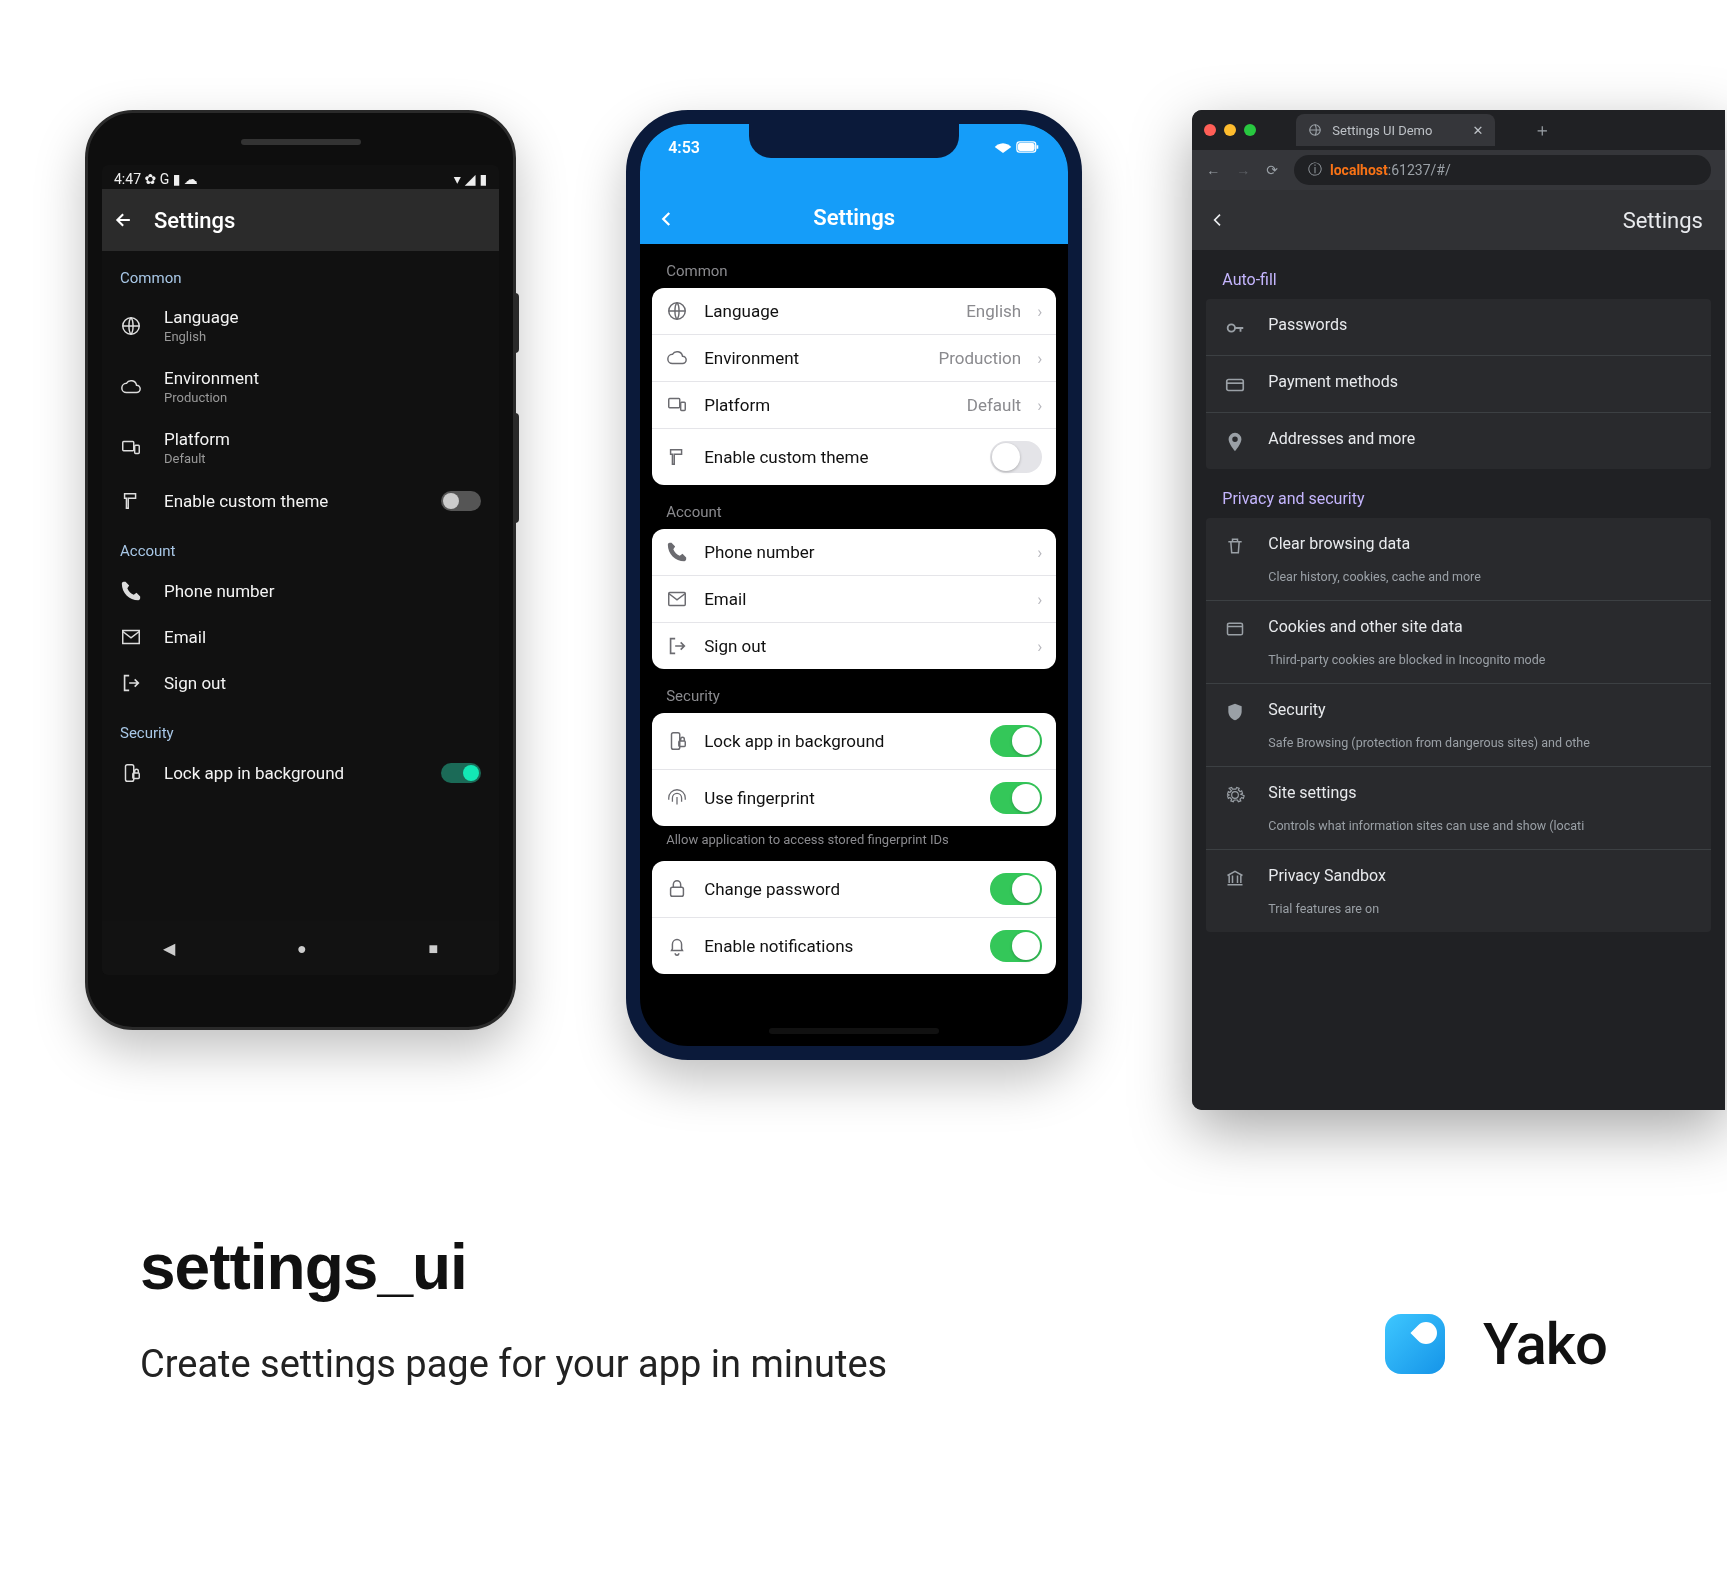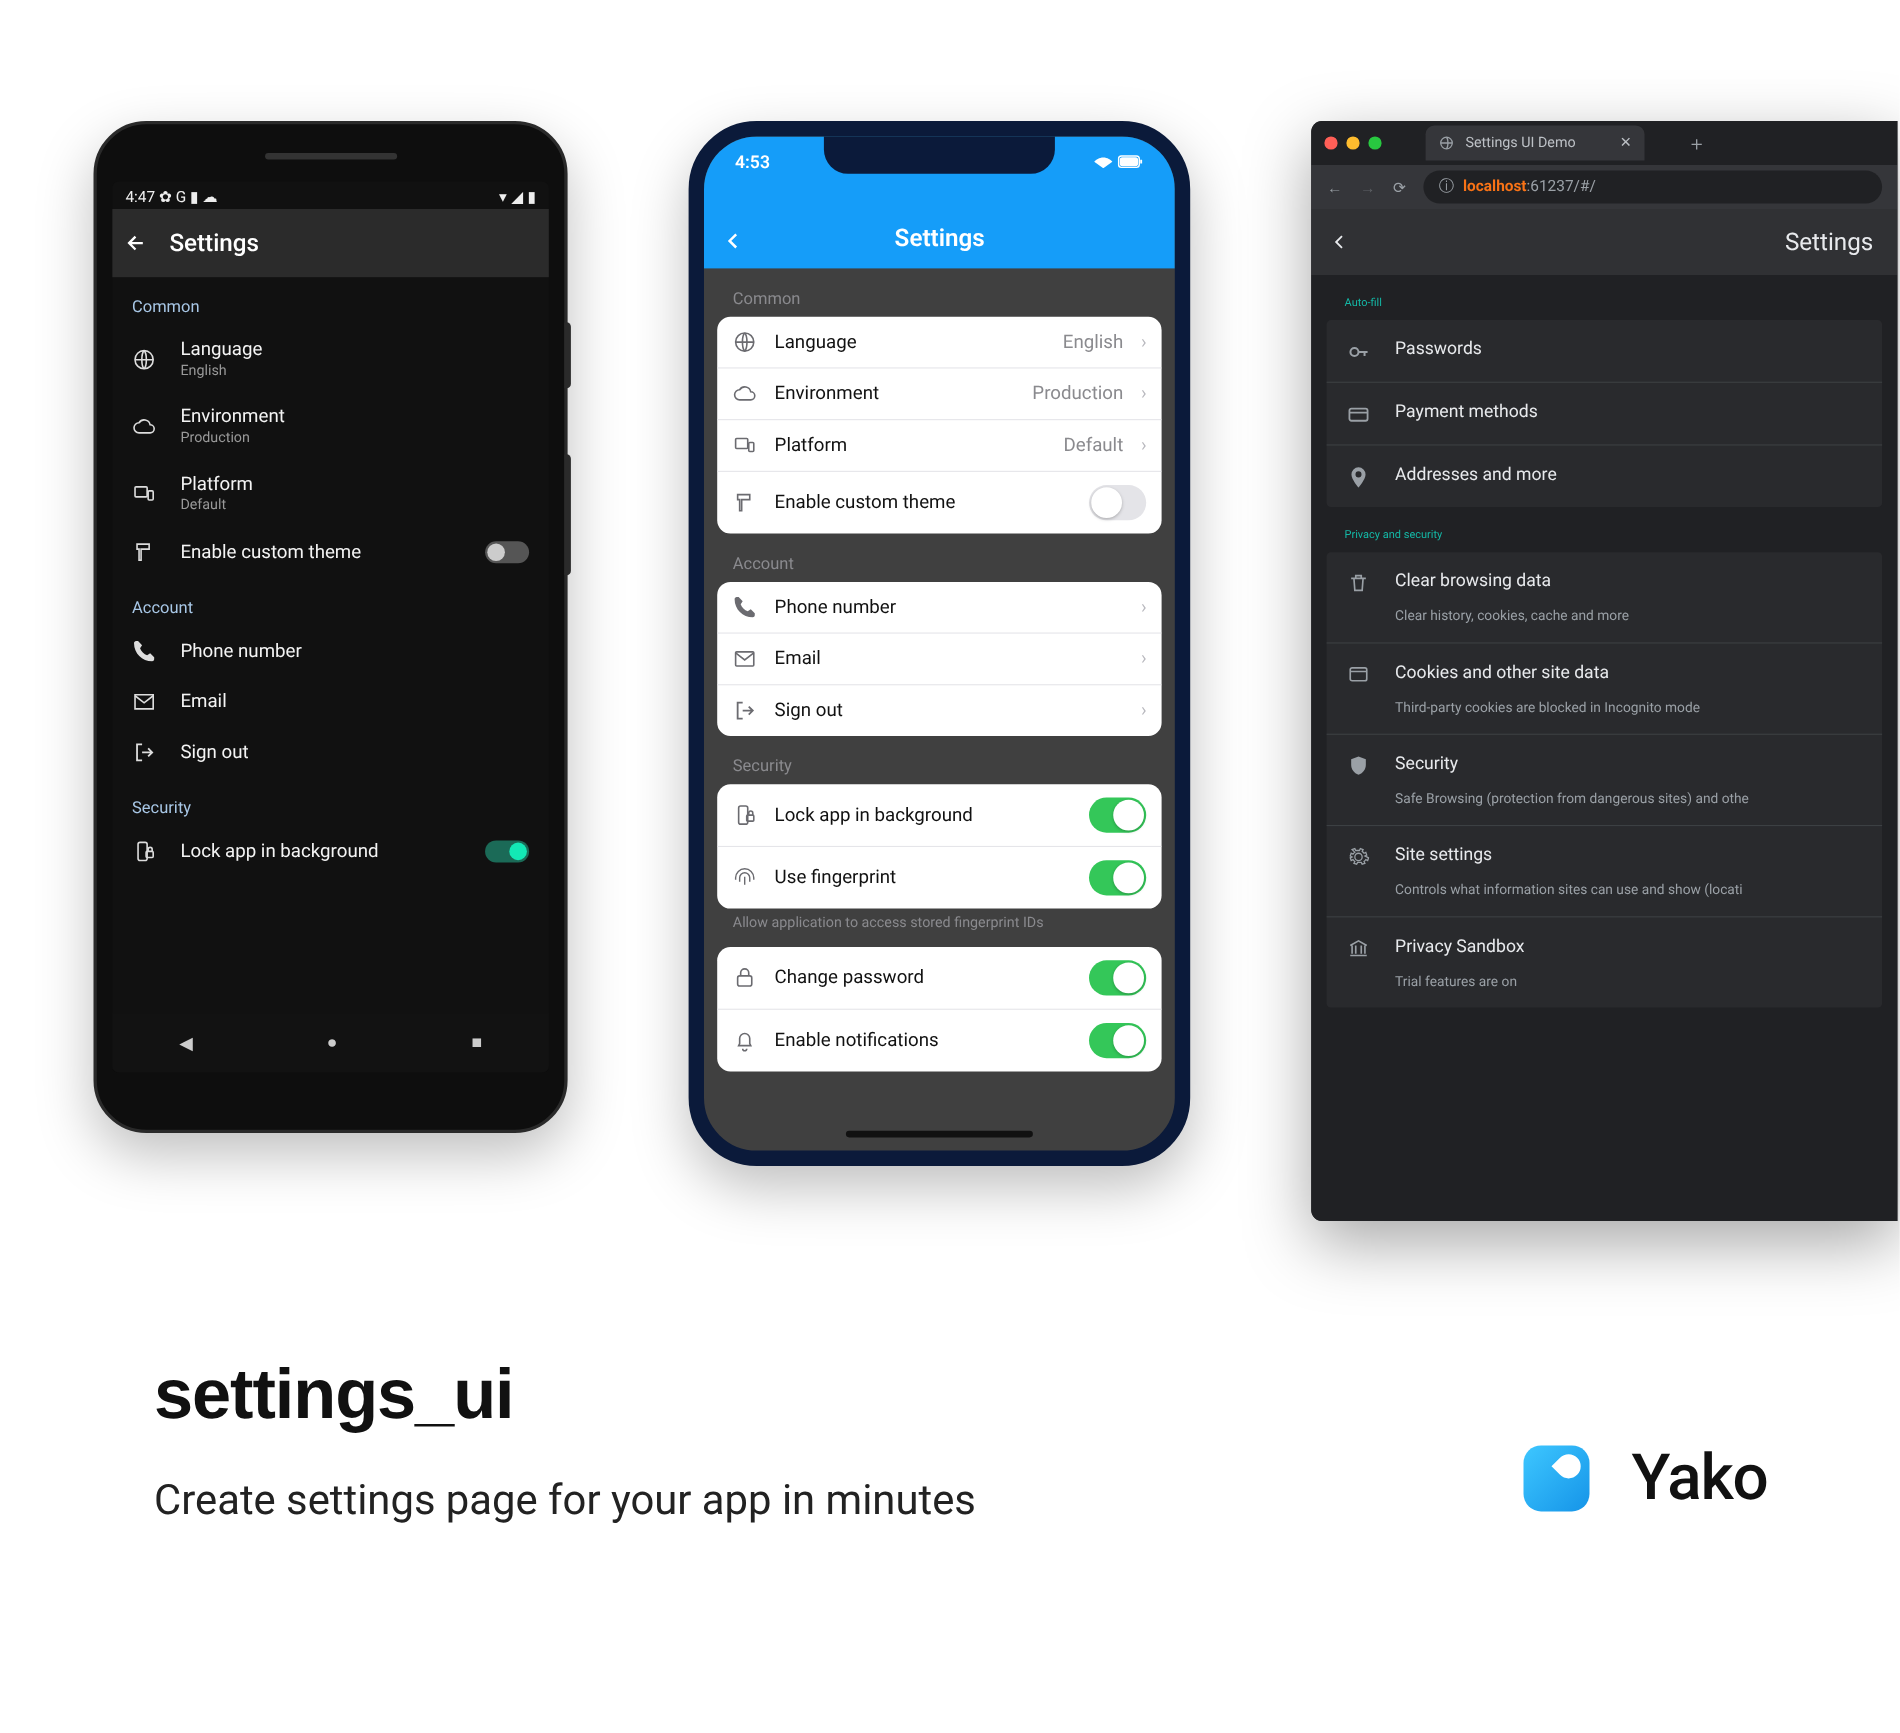--- a/index.html
+++ b/index.html
@@ -42,21 +42,21 @@
   .a-row .sub { font-size:13px; color:#999; margin-top:2px; }
   .a-toggle { width:40px; height:20px; border-radius:10px; background:#555; position:relative;}
   .a-toggle::after{content:""; position:absolute; width:16px; height:16px; border-radius:50%; background:#ccc; top:2px; left:2px;}
   .a-toggle.on{ background:#1b6a57;}
   .a-toggle.on::after{ background:#13e8b5; left:22px;}
   .a-nav { position:absolute; bottom:0; left:0; right:0; height:54px; background:#121212; display:flex; align-items:center; justify-content:space-around; color:#ccc;}
 
   
   .ios-frame {
     width: 470px; height: 950px;
-    background:#404040; border-radius:62px;
+    background:#000000; border-radius:62px;
     border:14px solid #0b1a3a;
     position:relative; box-shadow:0 20px 50px rgba(0,0,0,.25);
     margin-right:110px;
   }
   .ios-notch { position:absolute; top:0; left:50%; transform:translateX(-50%); width:210px; height:34px; background:#0b1a3a; border-radius:0 0 22px 22px; z-index:10;}
   .ios-home { position:absolute; bottom:12px; left:50%; transform:translateX(-50%); width:170px; height:6px; background:#111; border-radius:4px; z-index:10;}
   .ios-screen { position:absolute; inset:0; border-radius:48px; overflow:hidden;}
   .i-header { background:#159df9; color:#fff; height:120px; position:relative; }
   .i-status { display:flex; justify-content:space-between; padding:14px 28px 0; font-size:16px; font-weight:600;}
   .i-title { position:absolute; bottom:14px; width:100%; text-align:center; font-size:22px; font-weight:600;}
@@ -86,21 +86,21 @@
   }
   .b-tabbar { height:40px; background:#202124; display:flex; align-items:center; padding:0 12px; gap:32px;}
   .b-dots{display:flex; gap:8px;}
   .b-dot{width:12px;height:12px;border-radius:50%;}
   .b-tab{ background:#35363a; height:32px; border-radius:8px 8px 0 0; display:flex; align-items:center; gap:10px; padding:0 12px; font-size:13px; color:#bdc1c6; margin-left:8px;}
   .b-addr { height:40px; background:#35363a; display:flex; align-items:center; gap:16px; padding:0 14px; color:#9aa0a6; font-size:14px;}
   .b-addr .url{ background:#202124; border-radius:20px; padding:6px 14px; flex:1; display:flex; align-items:center; gap:8px;}
   .b-app-title { background:#303134; height:60px; display:flex; align-items:center; padding:0 18px; gap:24px;}
   .b-app-title .t{ flex:1; text-align:right; font-size:22px; padding-right:4px;}
   .b-body{ flex:1; background:#202124; padding:0 0 20px;}
-  .b-sec-label{ color:#14b8a6; font-size:10px; padding:20px 30px 10px;}
+  .b-sec-label{ color:#c4b5fd; font-size:16px; padding:20px 30px 10px;}
   .b-rows{ margin:0 14px; background:#292a2d; border-radius:4px;}
   .b-row{ display:flex; align-items:flex-start; gap:22px; padding:16px 18px; border-bottom:1px solid #3c4043;}
   .b-rows .b-row:last-child{border-bottom:none;}
   .b-row .icn{width:22px; color:#9aa0a6; flex-shrink:0; padding-top:2px; display:flex; align-items:center; justify-content:center;}
   .b-row .txt{display:flex; flex-direction:column;}
   .b-row .title{font-size:16px; color:#e8eaed;}
   .b-row .sub{font-size:12.5px; color:#9aa0a6; margin-top:16px;}
 
   
   .marketing { position:absolute; left:140px; top:1230px; width:1450px; }

